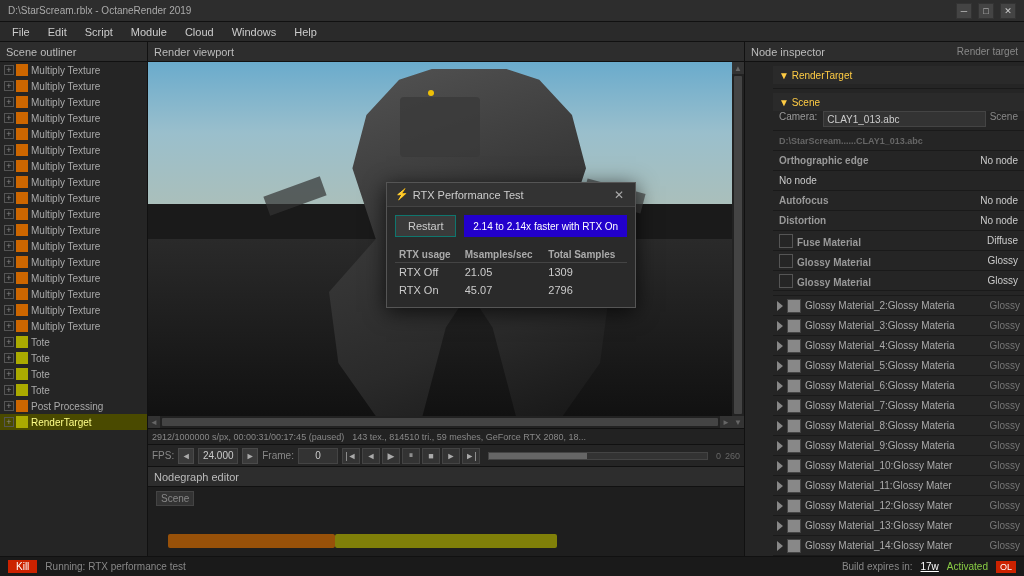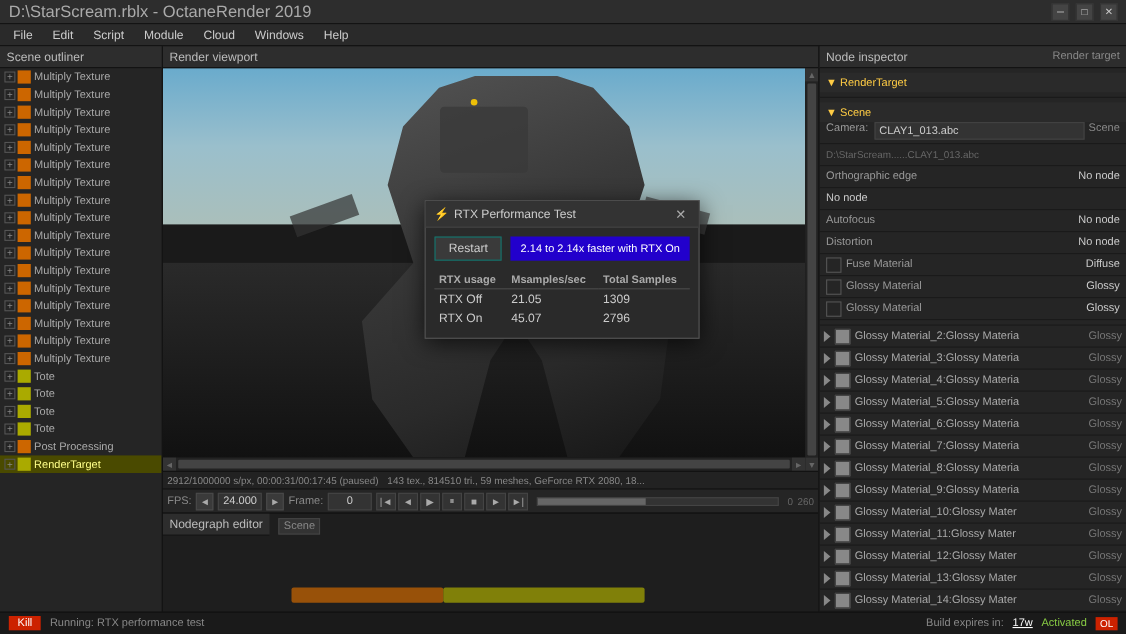--- a/index.html
+++ b/index.html
@@ -17,21 +17,21 @@
     
     #titlebar {
       height: 22px;
       background: #2d2d2d;
       display: flex;
       align-items: center;
       padding: 0 8px;
       justify-content: space-between;
       border-bottom: 1px solid #111;
     }
-    #titlebar-title { font-size: 15px; color: #aaa; }
+    #titlebar-title { font-size: 10px; color: #aaa; }
     #titlebar-controls { display: flex; gap: 6px; }
     .title-btn {
       width: 16px; height: 16px;
       background: #444;
       border: 1px solid #333;
       display: flex; align-items: center; justify-content: center;
       font-size: 9px; color: #ccc; cursor: pointer;
     }
 
     
@@ -219,21 +219,21 @@
       background: #666;
       width: 45%;
     }
 
     
     #nodegraph {
       height: 110px;
       background: #1e1e1e;
       border-top: 1px solid #111;
       display: flex;
-      flex-direction: row;
+      flex-direction: column;
       flex-shrink: 0;
     }
     #nodegraph-header {
       height: 20px;
       background: #2d2d2d;
       display: flex;
       align-items: center;
       padding: 0 6px;
       font-size: 11px;
       color: #bbb;
@@ -310,22 +310,23 @@
       display: flex;
       align-items: center;
       padding: 0 6px;
       border-bottom: 1px solid #1a1a1a;
     }
     .inspector-label {
       flex: 1;
       font-size: 10px;
       color: #999;
       display: flex;
-      align-items: center;
+      align-items: flex-end;
       gap: 4px;
+      font-weight: bold;
     }
     .inspector-value {
       font-size: 10px;
       color: #ccc;
       text-align: right;
     }
     .color-swatch {
       width: 14px;
       height: 14px;
       border: 1px solid #555;
@@ -829,21 +830,21 @@
       </div>
     </div>
   </div>
 
   <div id="node-inspector">
     <div id="inspector-header">
       <span>Node inspector</span>
       <span id="inspector-header-right">Render target</span>
     </div>
 
-    <div style="overflow-y:auto; flex:1;">
+    <div style="overflow-y:auto; flex:1;margin-left:28px;">
 
       <div class="inspector-section">
         <div class="inspector-section-title">
           <span>▼ RenderTarget</span>
         </div>
       </div>
 
       <div class="inspector-section">
         <div class="inspector-section-title">
           <span>▼ Scene</span>

